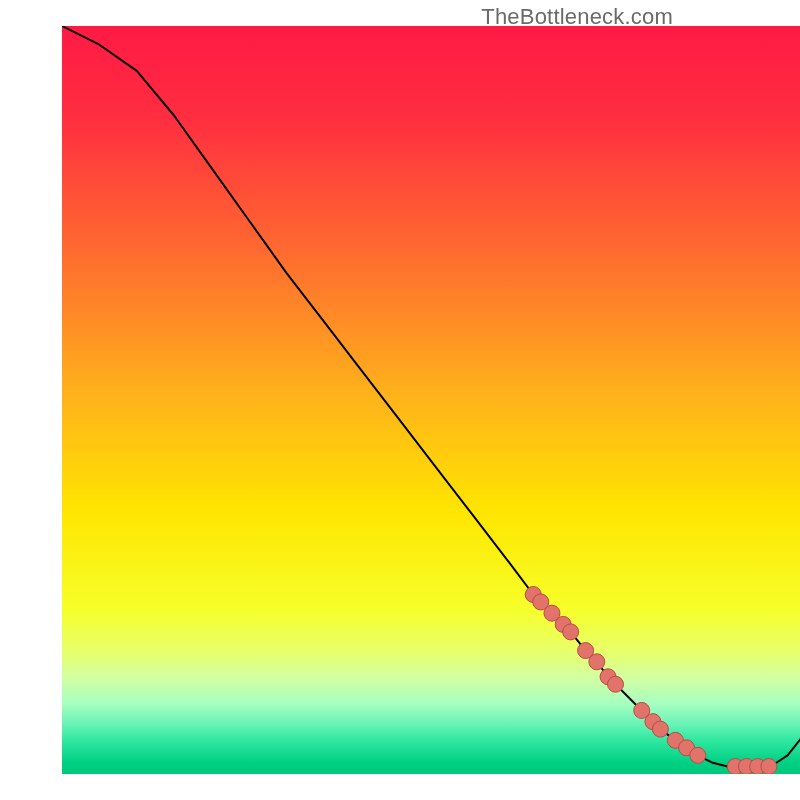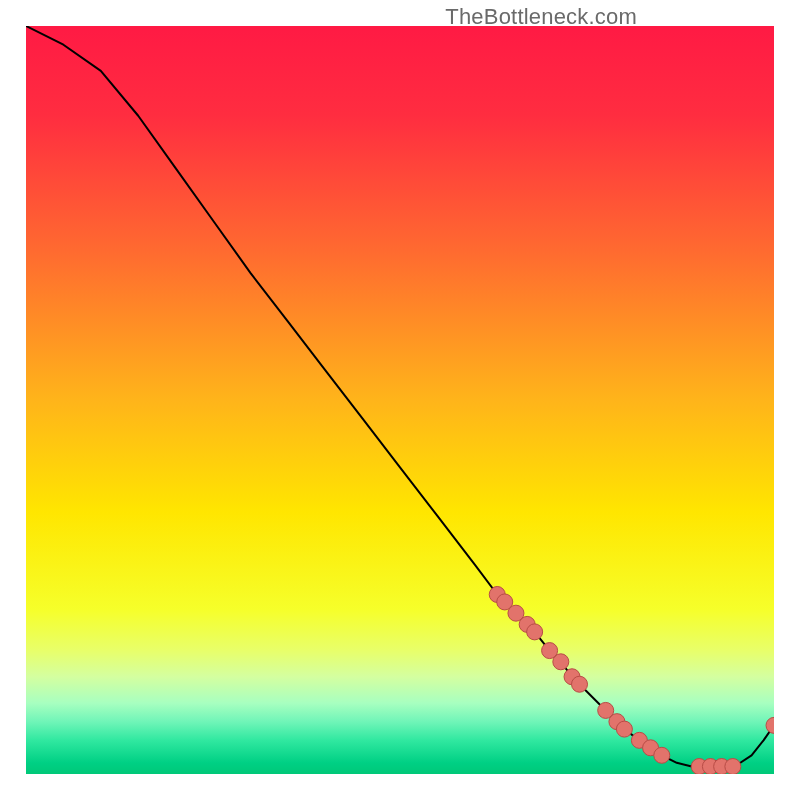--- a/index.html
+++ b/index.html
@@ -8,20 +8,21 @@
     width: 800px;
     height: 800px;
     overflow: hidden;
     background: #ffffff;
     font-family: Arial, Helvetica, sans-serif;
   }
   .container {
     position: relative;
     width: 647px;
     height: 800px;
+    margin-left: 36px;
   }
   .watermark {
     position: absolute;
     top: 4px;
     right: 10px;
     font-size: 22px;
     color: #6a6a6a;
     font-weight: 500;
     letter-spacing: 0.2px;
   }

